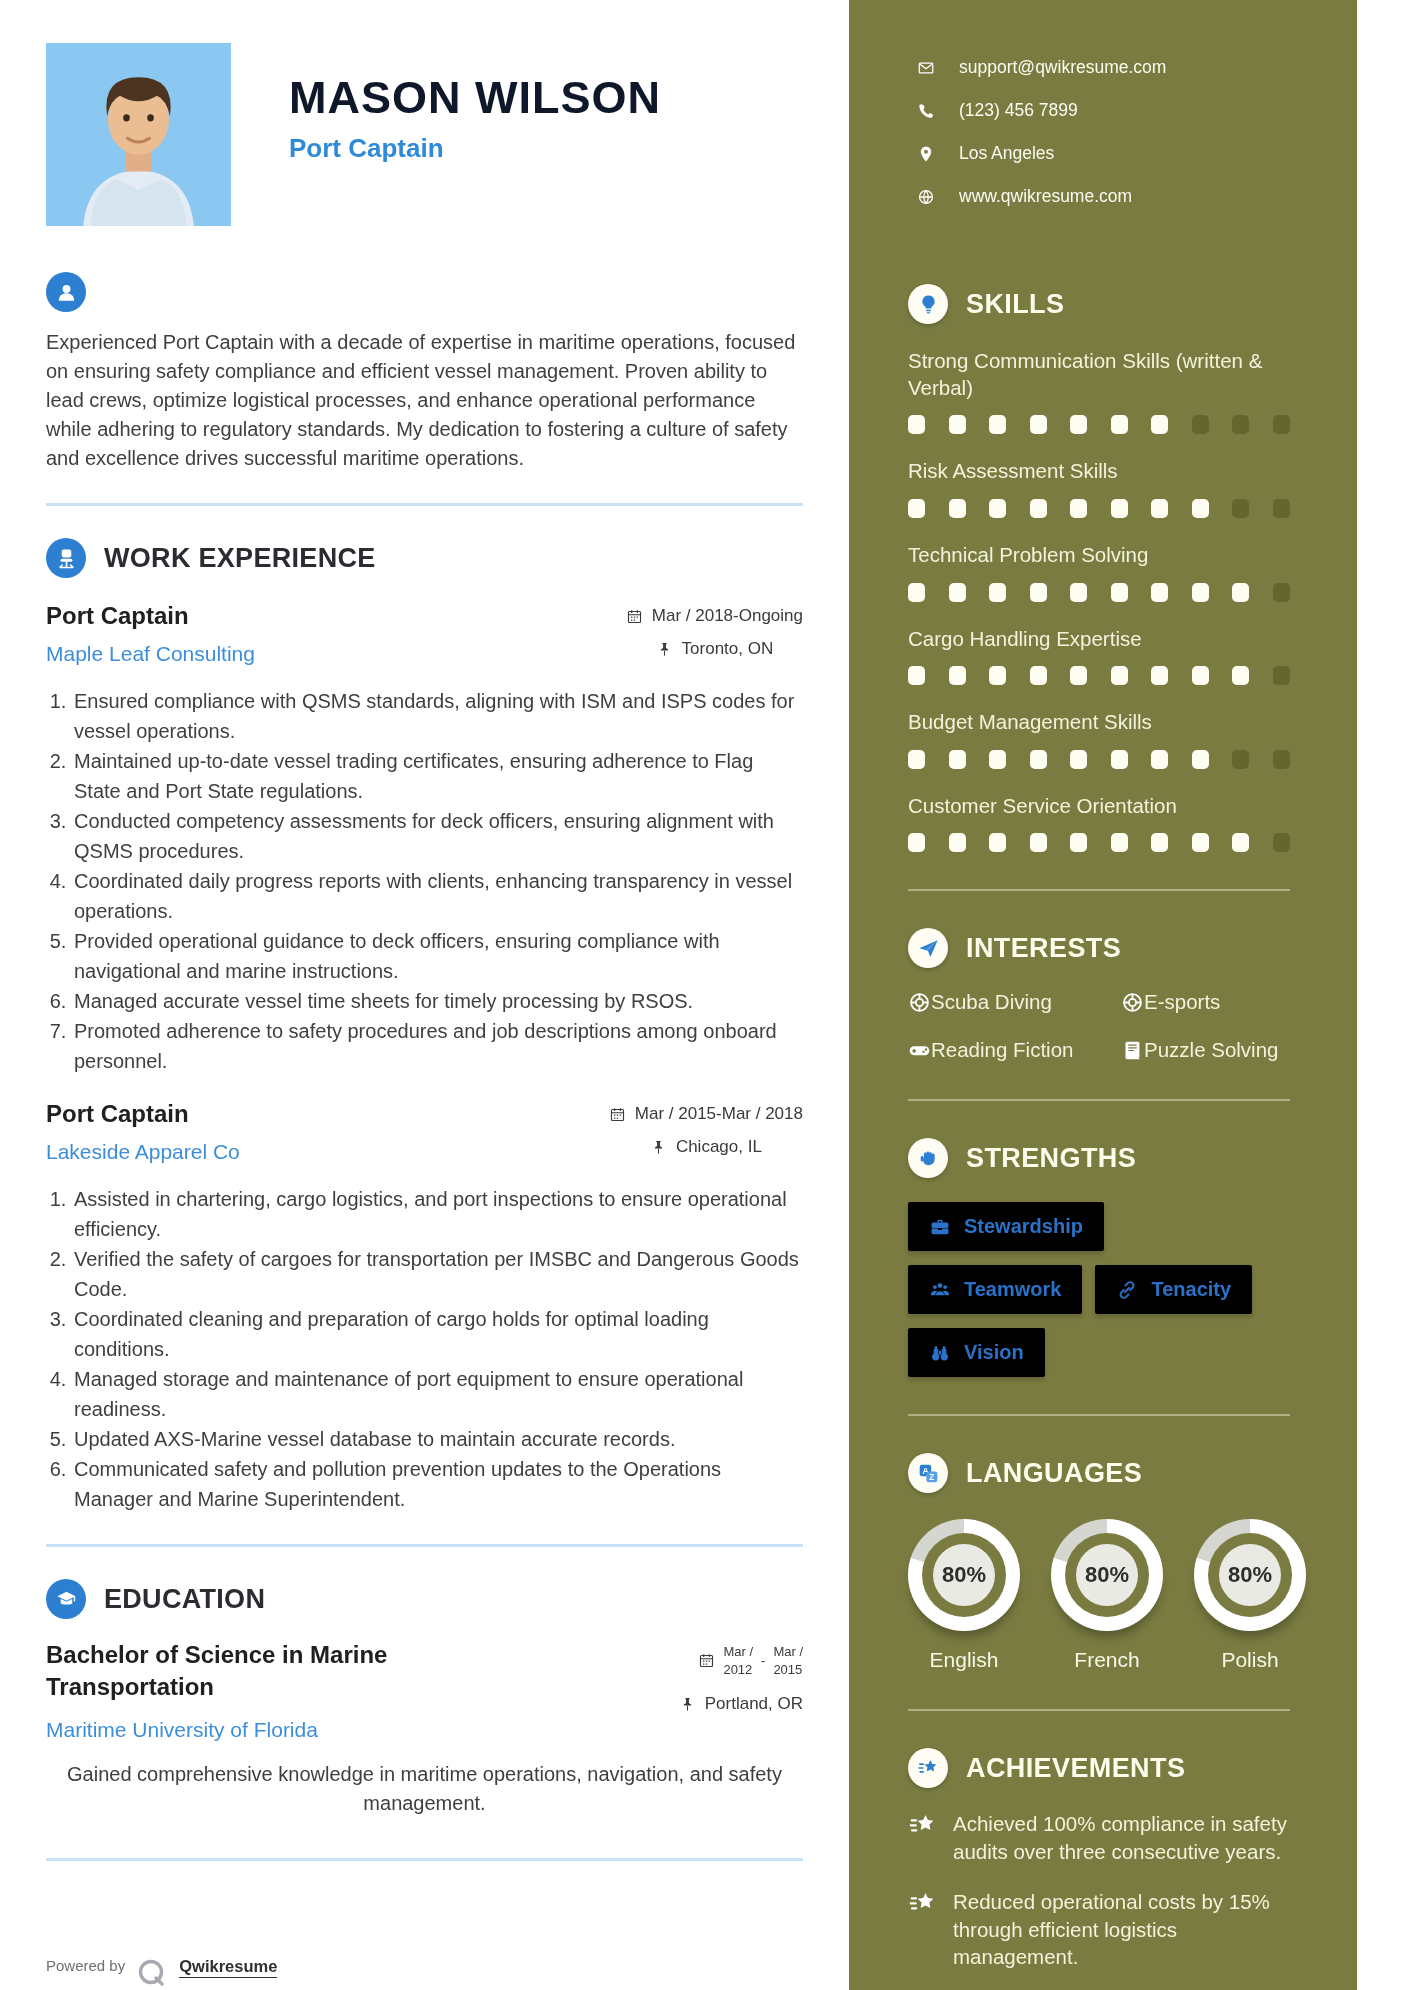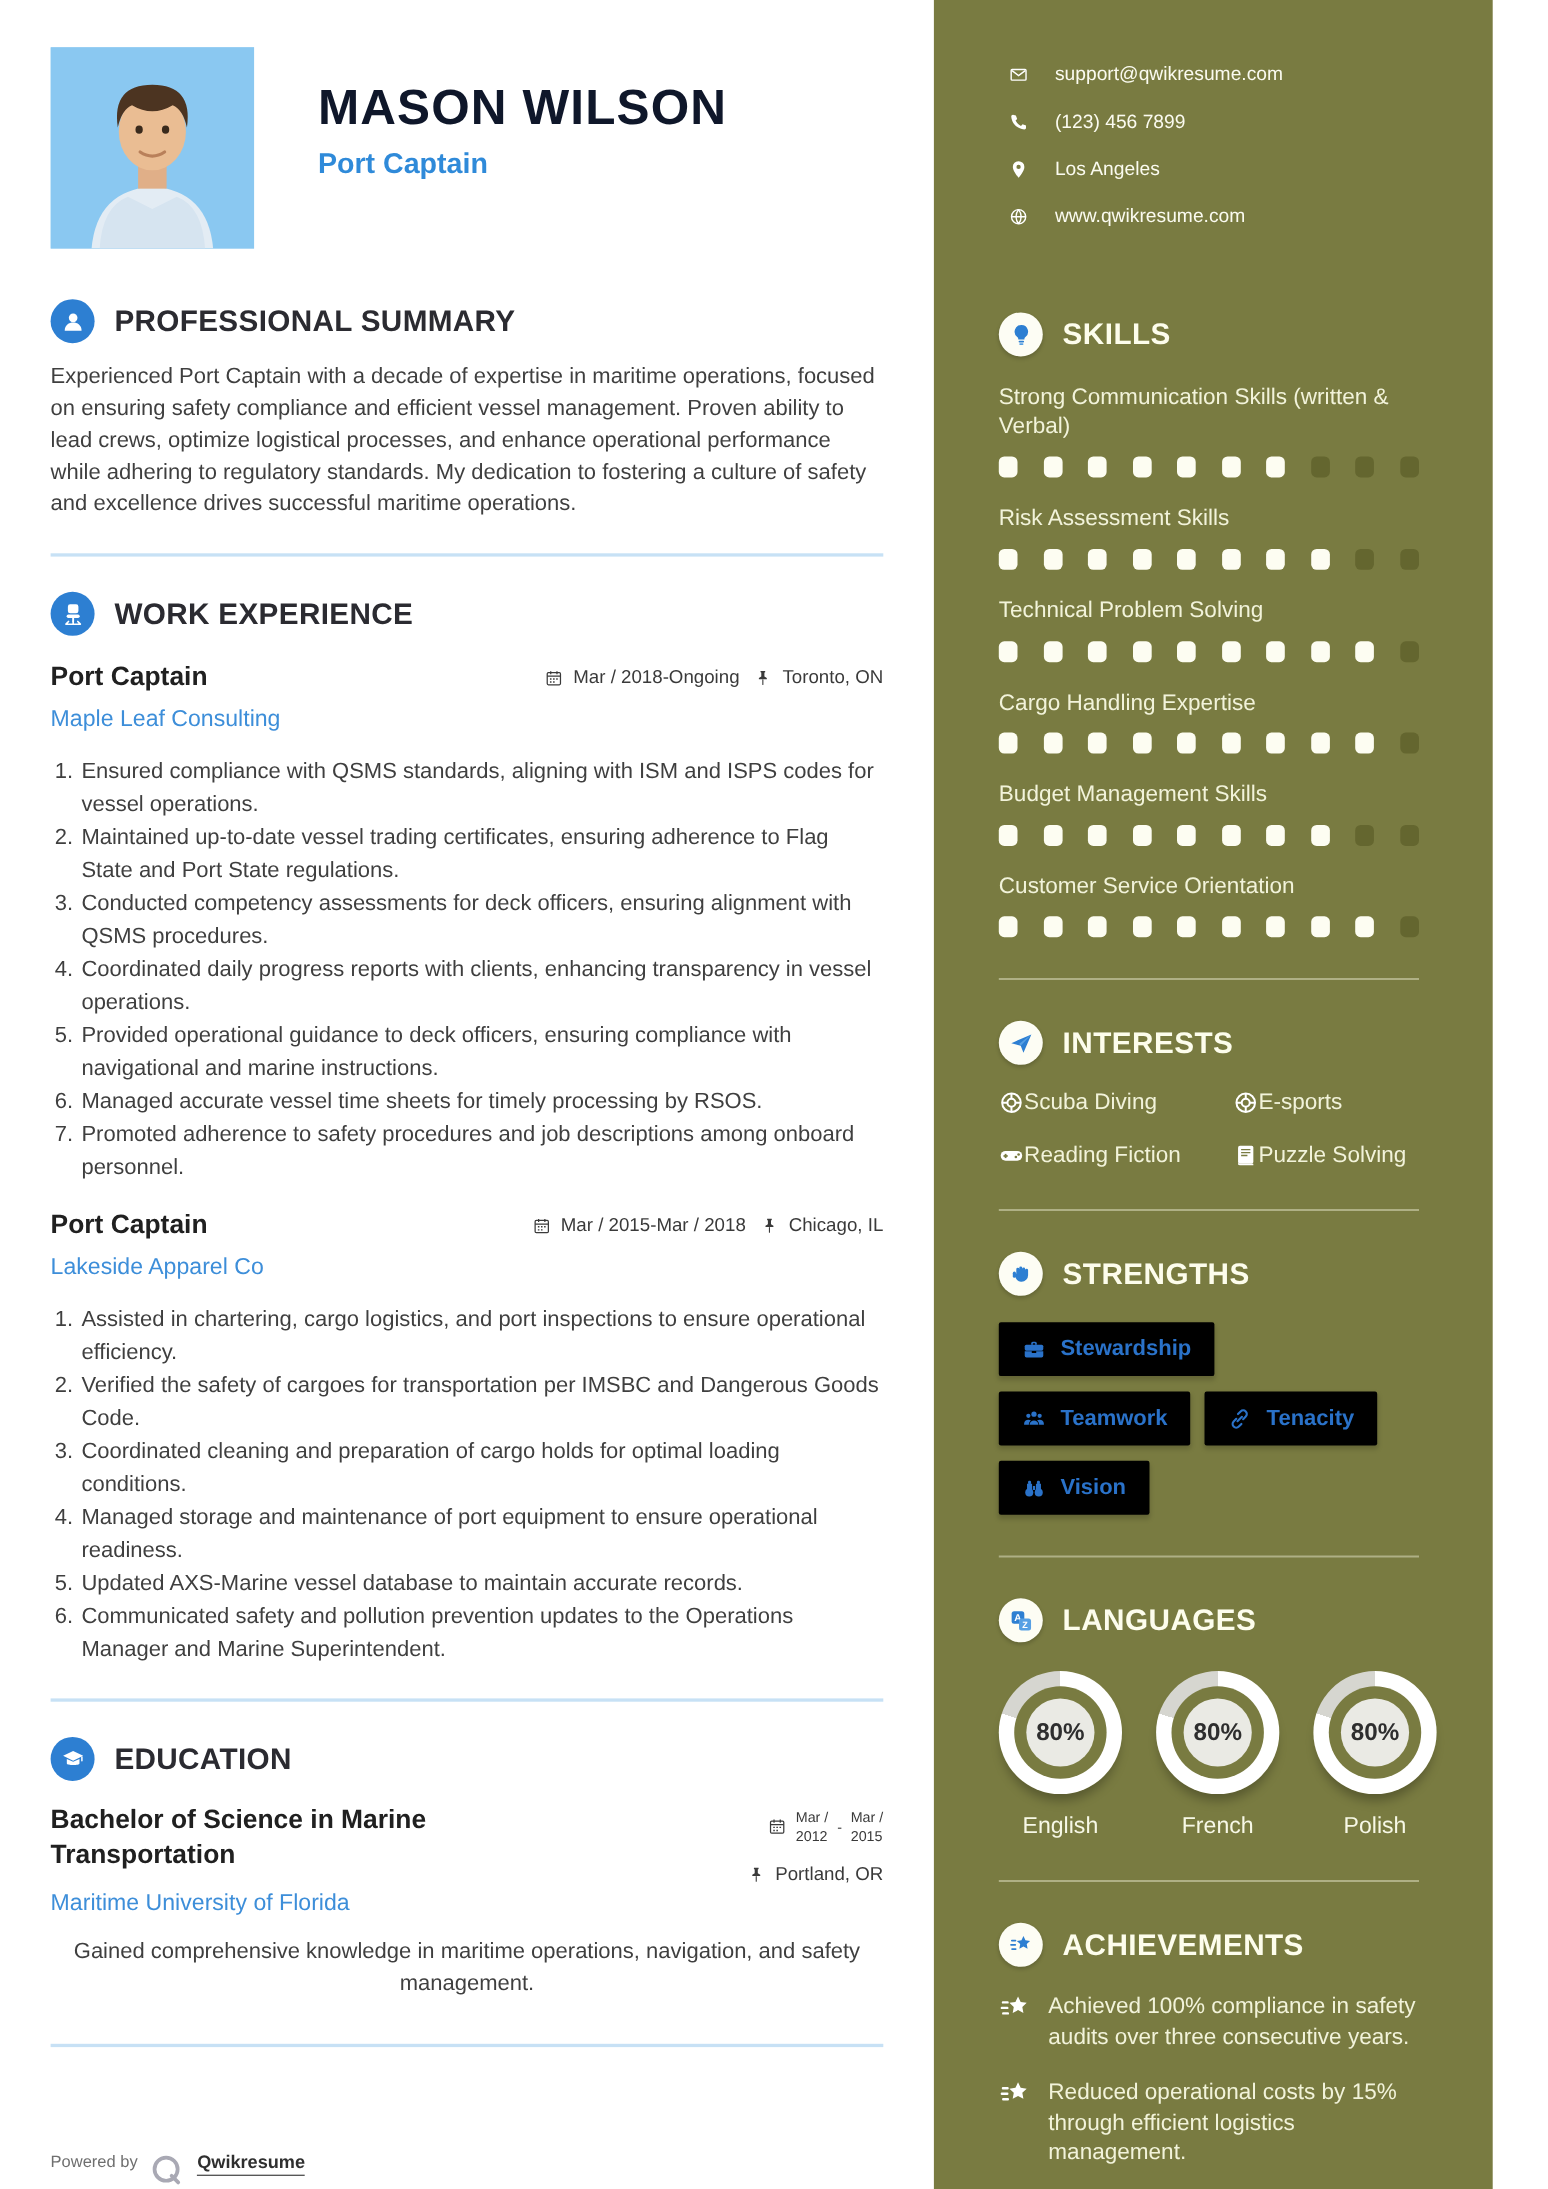--- a/index.html
+++ b/index.html
@@ -36,21 +36,21 @@
   .summary-text{margin:16px 0 0 0;font-size:20px;line-height:1.45;color:#3f3f3f;}
 
   .divider-l{border:none;border-top:3px solid var(--divider_blue);margin:30px 0 32px 0;}
 
   .job{margin-top:24px;}
   .job-row{display:flex;justify-content:space-between;align-items:flex-start;}
   .job-title{font-size:24px;font-weight:700;color:#202020;}
   .job-company{font-size:21px;color:var(--link_blue);margin-top:12px;}
   .meta{display:flex;align-items:center;gap:9px;font-size:17px;color:#3a3a3a;white-space:nowrap;}
   .meta svg{width:17px;height:17px;flex:none;}
-  .meta-col{display:flex;flex-direction:row;align-items:center;gap:13px;padding-top:4px;}
+  .meta-col{display:flex;flex-direction:column;align-items:center;gap:13px;padding-top:4px;}
   .job ol{margin:20px 0 0 0;padding-left:26px;font-size:20px;line-height:1.5;color:#3f3f3f;}
   .job ol li{padding-left:2px;}
 
   .edu-row{display:flex;justify-content:space-between;align-items:flex-start;margin-top:20px;}
   .edu-degree{font-size:24px;font-weight:700;color:#202020;max-width:430px;line-height:1.35;}
   .edu-school{font-size:21px;color:var(--link_blue);margin-top:14px;}
   .edu-desc{margin:18px 0 0 0;font-size:20px;line-height:1.45;color:#3f3f3f;text-align:center;}
   .date-range{display:flex;align-items:center;gap:8px;font-size:13px;color:#3a3a3a;line-height:1.35;}
   .date-stack{text-align:left;}
   .edu-meta-col{display:flex;flex-direction:column;align-items:flex-end;gap:16px;padding-top:4px;}
@@ -129,21 +129,20 @@
     </div>
 
     <div class="summary-sec">
       <div class="sec-head">
         <span class="sec-icon">
           <svg viewBox="0 0 24 24" fill="#ffffff">
               <circle cx="12" cy="8.3" r="4.1"></circle>
               <path d="M4 20.5c0-5.2 4-7.7 8-7.7s8 2.5 8 7.7z"></path>
             </svg>
         </span>
-        <span class="sec-title">PROFESSIONAL SUMMARY</span>
       </div>
       <p class="summary-text">Experienced Port Captain with a decade of expertise in maritime operations, focused on ensuring safety compliance and efficient vessel management. Proven ability to lead crews, optimize logistical processes, and enhance operational performance while adhering to regulatory standards. My dedication to fostering a culture of safety and excellence drives successful maritime operations.</p>
     </div>
 
     <hr class="divider-l">
 
     <div>
       <div class="sec-head">
         <span class="sec-icon">
           <svg viewBox="0 0 24 24" fill="#ffffff">

